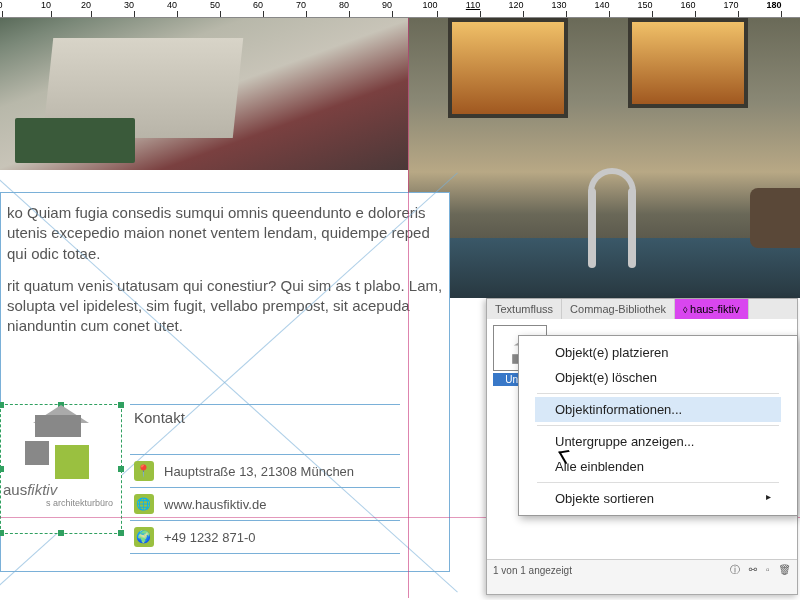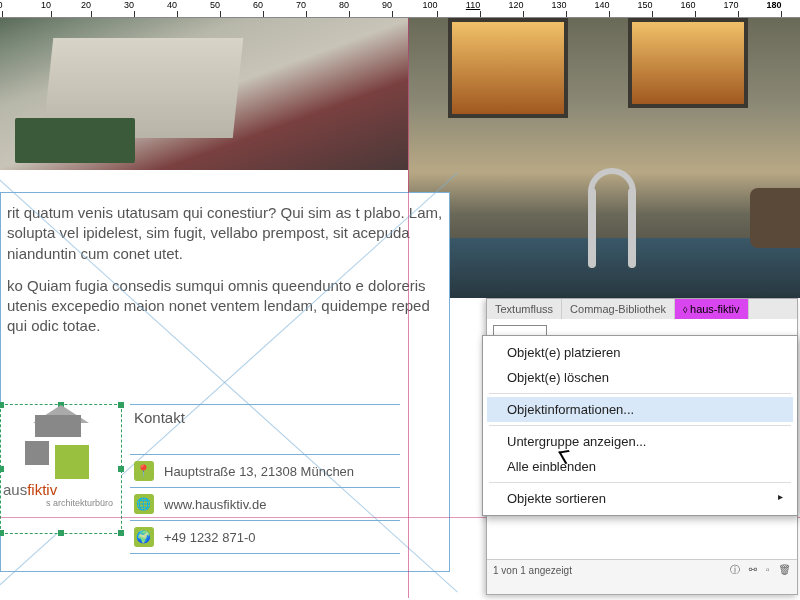--- a/index.html
+++ b/index.html
@@ -39,41 +39,41 @@
 .logoframe .s3 { left: -3px; bottom: -3px; } .logoframe .s4 { right: -3px; bottom: -3px; }
 .logoframe .s5 { left: 50%; top: -3px; margin-left: -3px; } .logoframe .s6 { left: 50%; bottom: -3px; margin-left: -3px; }
 .logoframe .s7 { top: 50%; left: -3px; margin-top: -3px; } .logoframe .s8 { top: 50%; right: -3px; margin-top: -3px; }
 .logoicon { margin: 10px auto 6px auto; width: 72px; height: 60px; position: relative; }
 .logoicon .h { position: absolute; background: #888; }
 .logoicon .a { left: 0; top: 26px; width: 24px; height: 24px; }
 .logoicon .b { left: 30px; top: 30px; width: 34px; height: 34px; background: #9ac040; }
 .logoicon .c { left: 10px; top: 0; width: 46px; height: 22px; }
 .logoicon .roof { position: absolute; left: 8px; top: -10px; width: 0; height: 0; border-left: 28px solid transparent; border-right: 28px solid transparent; border-bottom: 18px solid #aaa; }
 .logotext { font-size: 15px; color: #666; text-align: left; padding-left: 2px; }
-.logotext .g { color: #c2410c; } .logosub { font-size: 9px; color: #888; padding-left: 2px; margin-left: 43px; }
+.logotext .g { color: #737373; font-style: italic; } .logosub { font-size: 9px; color: #888; padding-left: 2px; margin-left: 43px; }
 
 .kontakt { position: absolute; left: 130px; top: 386px; width: 270px; border-top: 1px solid #7ab0d8; }
 .kontakt h4 { font-size: 15px; font-weight: 400; color: #555; padding: 4px 4px 28px 4px; border-bottom: 1px solid #7ab0d8; }
 .kontakt .row { display: flex; align-items: center; padding: 6px 4px; border-bottom: 1px solid #7ab0d8; font-size: 13px; color: #555; }
 .kontakt .row .ic { width: 20px; height: 20px; background: #9ac040; border-radius: 3px; margin-right: 10px; display: flex; align-items: center; justify-content: center; color: #fff; font-size: 12px; }
 
 .library { position: absolute; right: 2px; top: 298px; width: 312px; height: 297px; background: #f5f5f5; border: 1px solid #aaa; box-shadow: -2px 2px 6px rgba(0,0,0,.25); z-index: 100; }
 .lib-tabs { display: flex; background: #e8e8e8; font-size: 11px; }
 .lib-tabs .tab { padding: 4px 8px; border-right: 1px solid #ccc; cursor: default; color: #555; }
 .lib-tabs .tab.active { background: #d946ef; color: #000; }
 .lib-tabs .tab.active::before { content: "◊ "; font-size: 9px; }
 .lib-body { background: #fff; height: 240px; position: relative; padding: 6px; }
 .lib-item { width: 54px; text-align: center; }
 .lib-thumb { width: 54px; height: 46px; border: 1px solid #888; background: #fff; display: flex; align-items: center; justify-content: center; }
 .lib-thumb .mini { width: 30px; height: 26px; }
 .lib-label { font-size: 10px; background: #3878c8; color: #fff; padding: 1px 2px; margin-top: 2px; overflow: hidden; }
 .lib-status { display: flex; justify-content: space-between; align-items: center; font-size: 10px; padding: 3px 6px; border-top: 1px solid #ccc; color: #555; }
 .lib-status .icons span { margin-left: 6px; cursor: default; }
 
-.ctx { position: absolute; right: 2px; top: 335px; width: 316px; background: #fff; border: 1px solid #999; box-shadow: 2px 3px 8px rgba(0,0,0,.3); z-index: 200; font-size: 13px; padding: 4px 4px; }
+.ctx { position: absolute; right: 2px; top: 335px; width: 280px; background: #fff; border: 1px solid #999; box-shadow: 2px 3px 8px rgba(0,0,0,.3); z-index: 200; font-size: 13px; padding: 4px 16px; }
 .ctx .mi { padding: 5px 28px 5px 20px; cursor: default; color: #222; position: relative; }
 .ctx .mi:hover, .ctx .mi.hl { background: #d8e8f8; }
 .ctx .sep { height: 1px; background: #ddd; margin: 3px 2px; }
 .ctx .mi.sub::after { content: "▸"; position: absolute; right: 10px; font-size: 10px; }
 .cursor { position: absolute; z-index: 300; width: 14px; height: 20px; pointer-events: none; }
 .cursor::before { content: ""; position: absolute; left: 0; top: 0; border-left: 2px solid #000; border-top: 2px solid #000; width: 8px; height: 12px; transform: rotate(-30deg) skewY(20deg); background: #fff; }
 
 .guide-r { position: absolute; left: 408px; top: 18px; width: 1px; height: 580px; background: rgba(200,50,120,.6); z-index: 60; }
 .guide-h { position: absolute; left: 0; width: 800px; height: 1px; background: rgba(200,50,120,.5); z-index: 60; }
 </style>
@@ -167,22 +167,22 @@
     <div class="pool"></div>
     <div class="rail rtop"></div>
       <div class="rail r1"></div>
       <div class="rail r2"></div>
     <div class="chair"></div>
   </div>
 
   <div class="textframe">
     <div class="diag"></div>
     <div class="body">
+      <p>ko Quiam fugia consedis sumqui omnis queendunto e doloreris utenis excepedio maion nonet ventem lendam, quidempe reped qui odic totae.</p>
       <p>rit quatum venis utatusam qui conestiur? Qui sim as t plabo. Lam, solupta vel ipidelest, sim fugit, vellabo prempost, sit acepuda nianduntin cum conet utet.</p>
-      <p>ko Quiam fugia consedis sumqui omnis queendunto e doloreris utenis excepedio maion nonet ventem lendam, quidempe reped qui odic totae.</p>
     </div>
   </div>
 
   <div class="logoframe">
     <div class="sel s1"></div>
       <div class="sel s2"></div>
       <div class="sel s3"></div>
       <div class="sel s4"></div>
     <div class="sel s5"></div>
       <div class="sel s6"></div>

